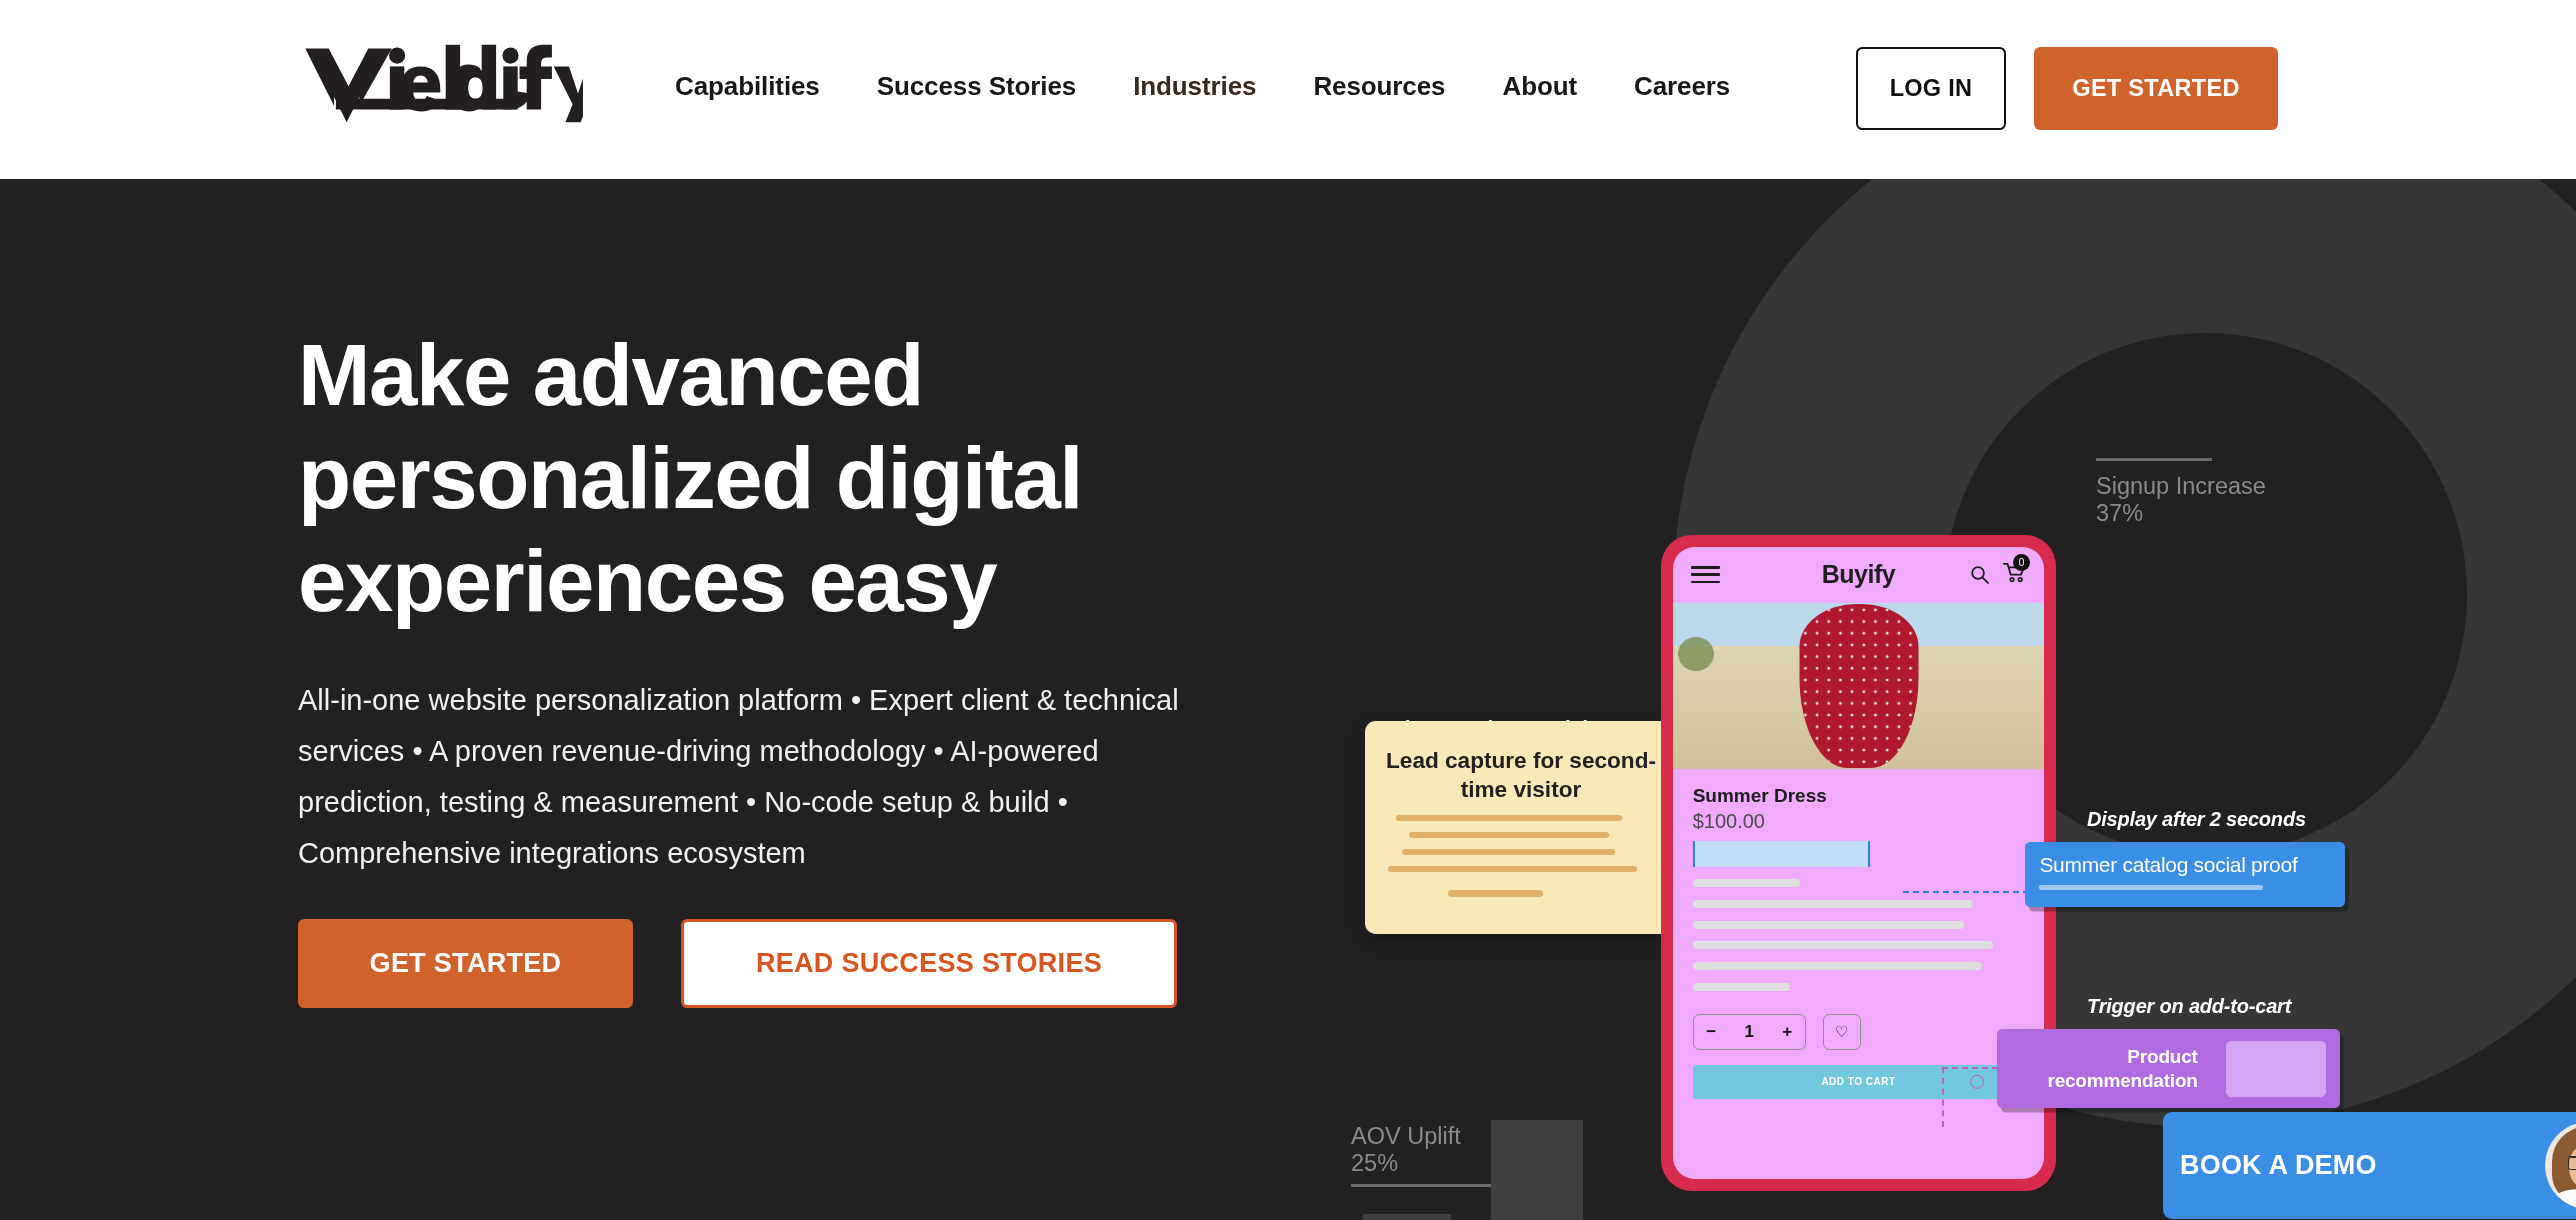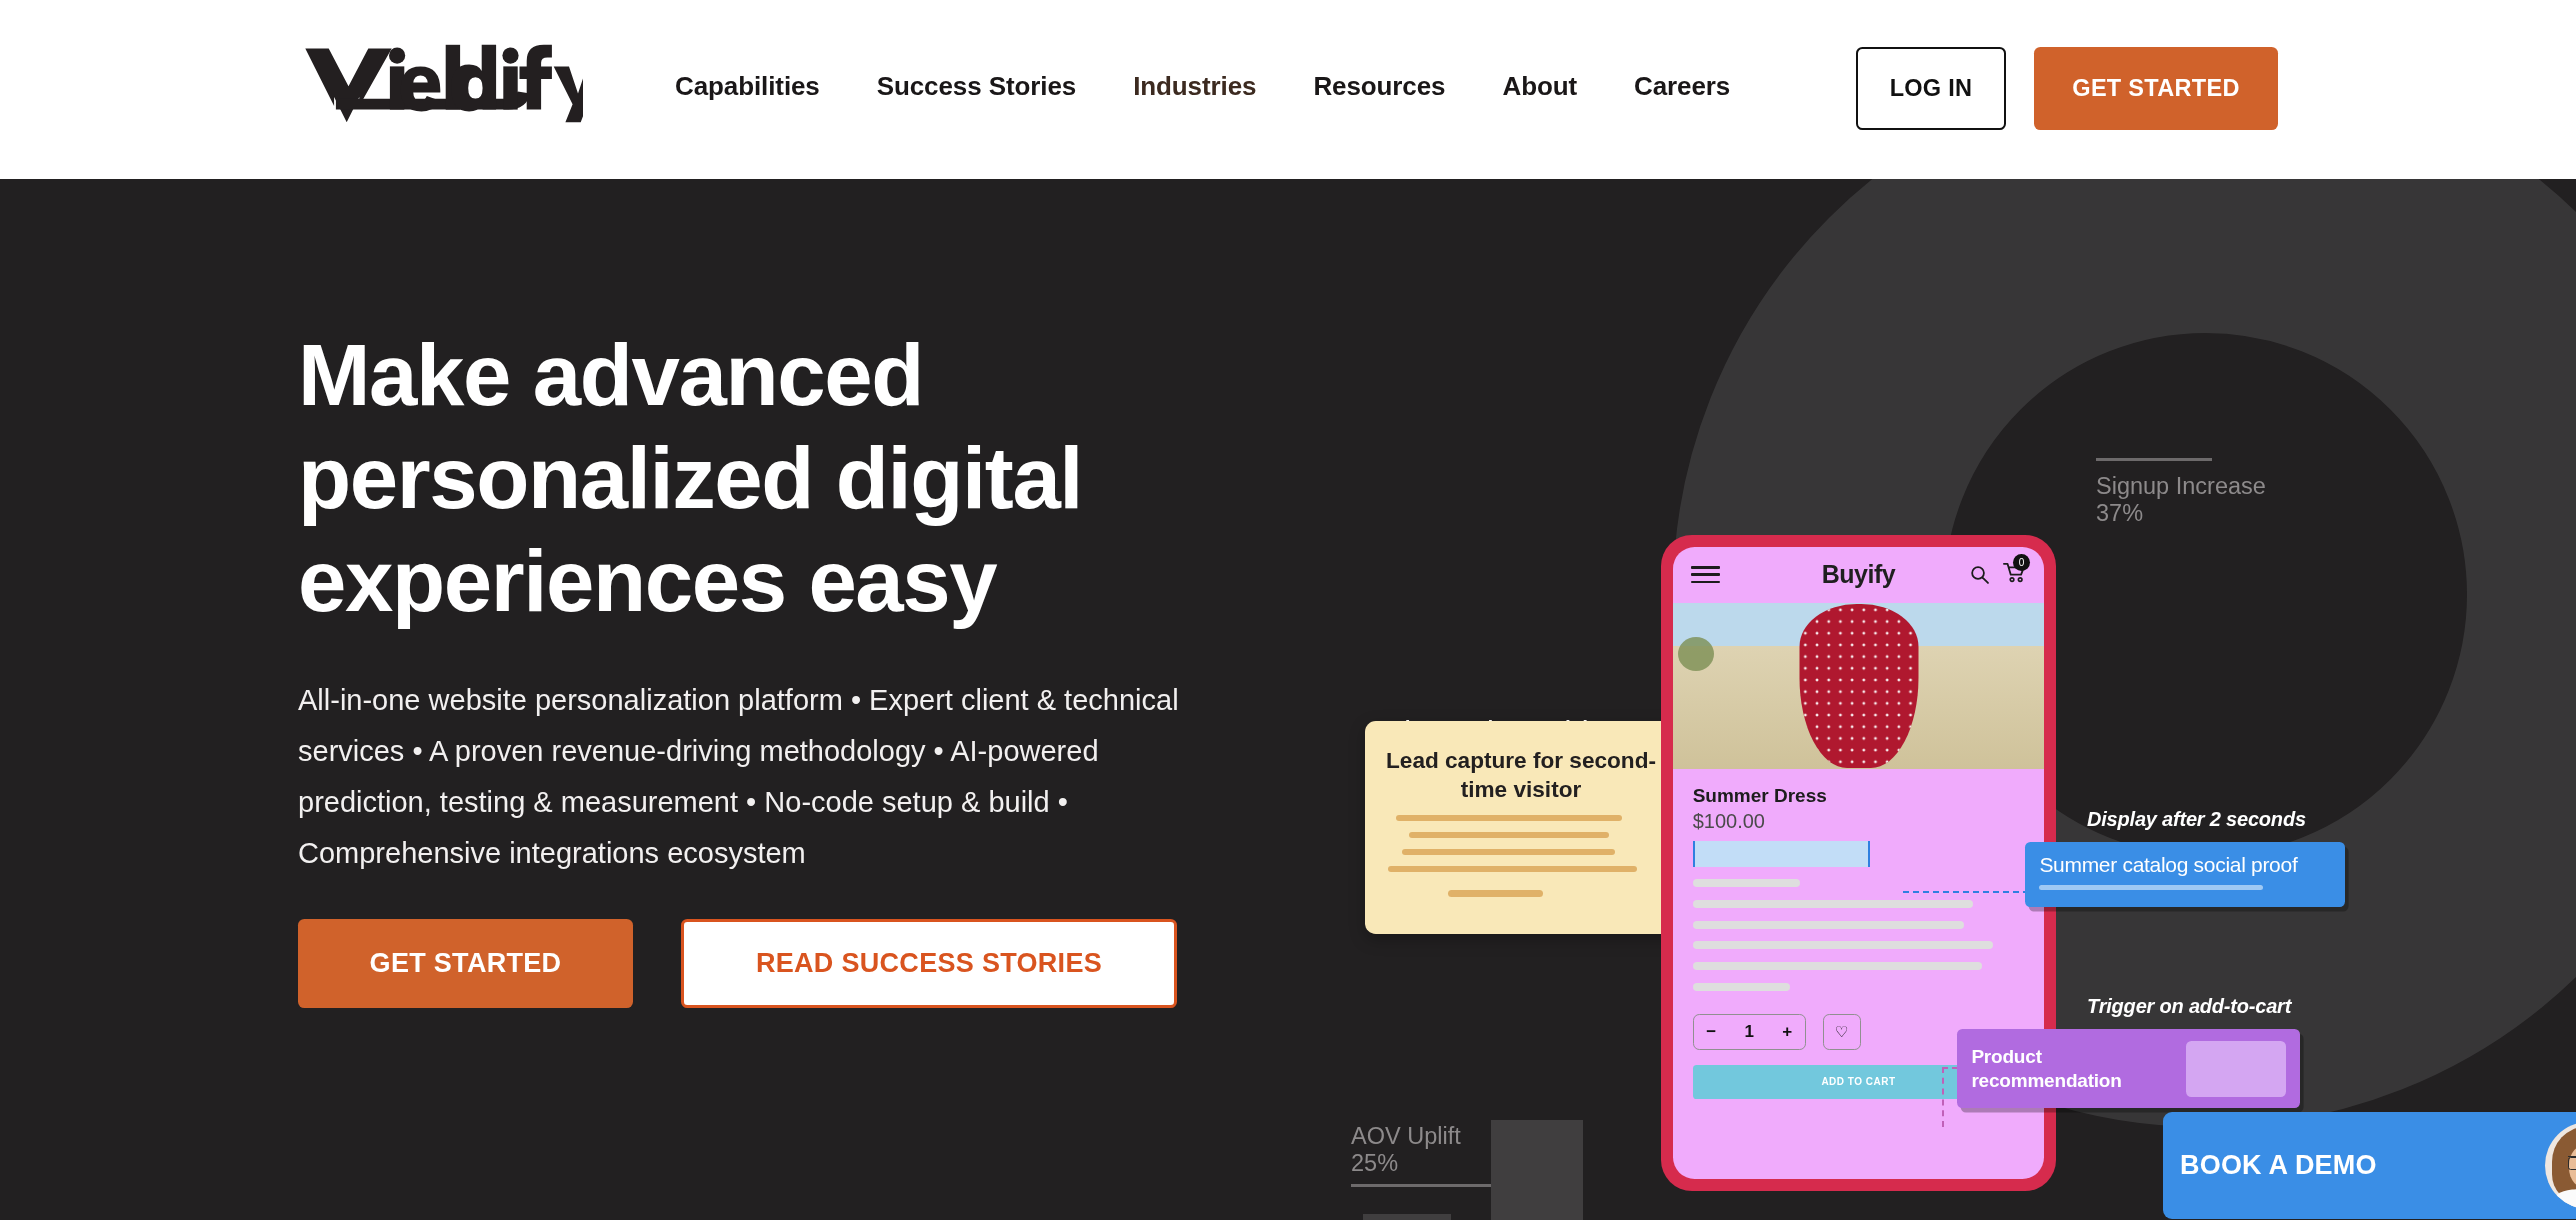--- a/index.html
+++ b/index.html
@@ -230,26 +230,27 @@
     position: absolute; left: 2025px; top: 663px;
     width: 320px; height: 65px;
     background: #3a8ee6; border-radius: 5.4px;
     padding: 10.8px 14.4px; z-index: 14;
     box-shadow: 3.6px 4.5px 0 rgba(0,0,0,.28);
   }
   .blue-card .t { color: #fff; font-size: 21px; font-weight: 500; letter-spacing: -0.3px; }
   .blue-card .u { margin-top: 8.1px; height: 5.4px; border-radius: 3.6px; background: #9fc9f4; width: 224px; }
 
   .purple-card {
-    position: absolute; left: 1957px; top: 850px;
+    position: absolute; left: 1997px; top: 850px;
     width: 343px; height: 79px;
     background: #b16be0; border-radius: 5.4px;
     padding: 12.6px 14.4px; z-index: 14;
     display: flex; align-items: center; gap: 28px;
     box-shadow: 3.6px 4.5px 0 rgba(0,0,0,.28);
+    text-align: right;
   }
   .purple-card .t { color: #fff; font-size: 19px; line-height: 23.5px; font-weight: 700; letter-spacing: -0.2px; }
   .purple-card .thumb { margin-left: auto; width: 121px; height: 56px; background: #d4a6f2; border-radius: 5.4px; }
 
   
   .conn { position: absolute; z-index: 13; }
   .conn-blue {
     left: 1903px; top: 712px; width: 126px; height: 0;
     border-top: 2.7px dashed #2f7fe0;
   }

